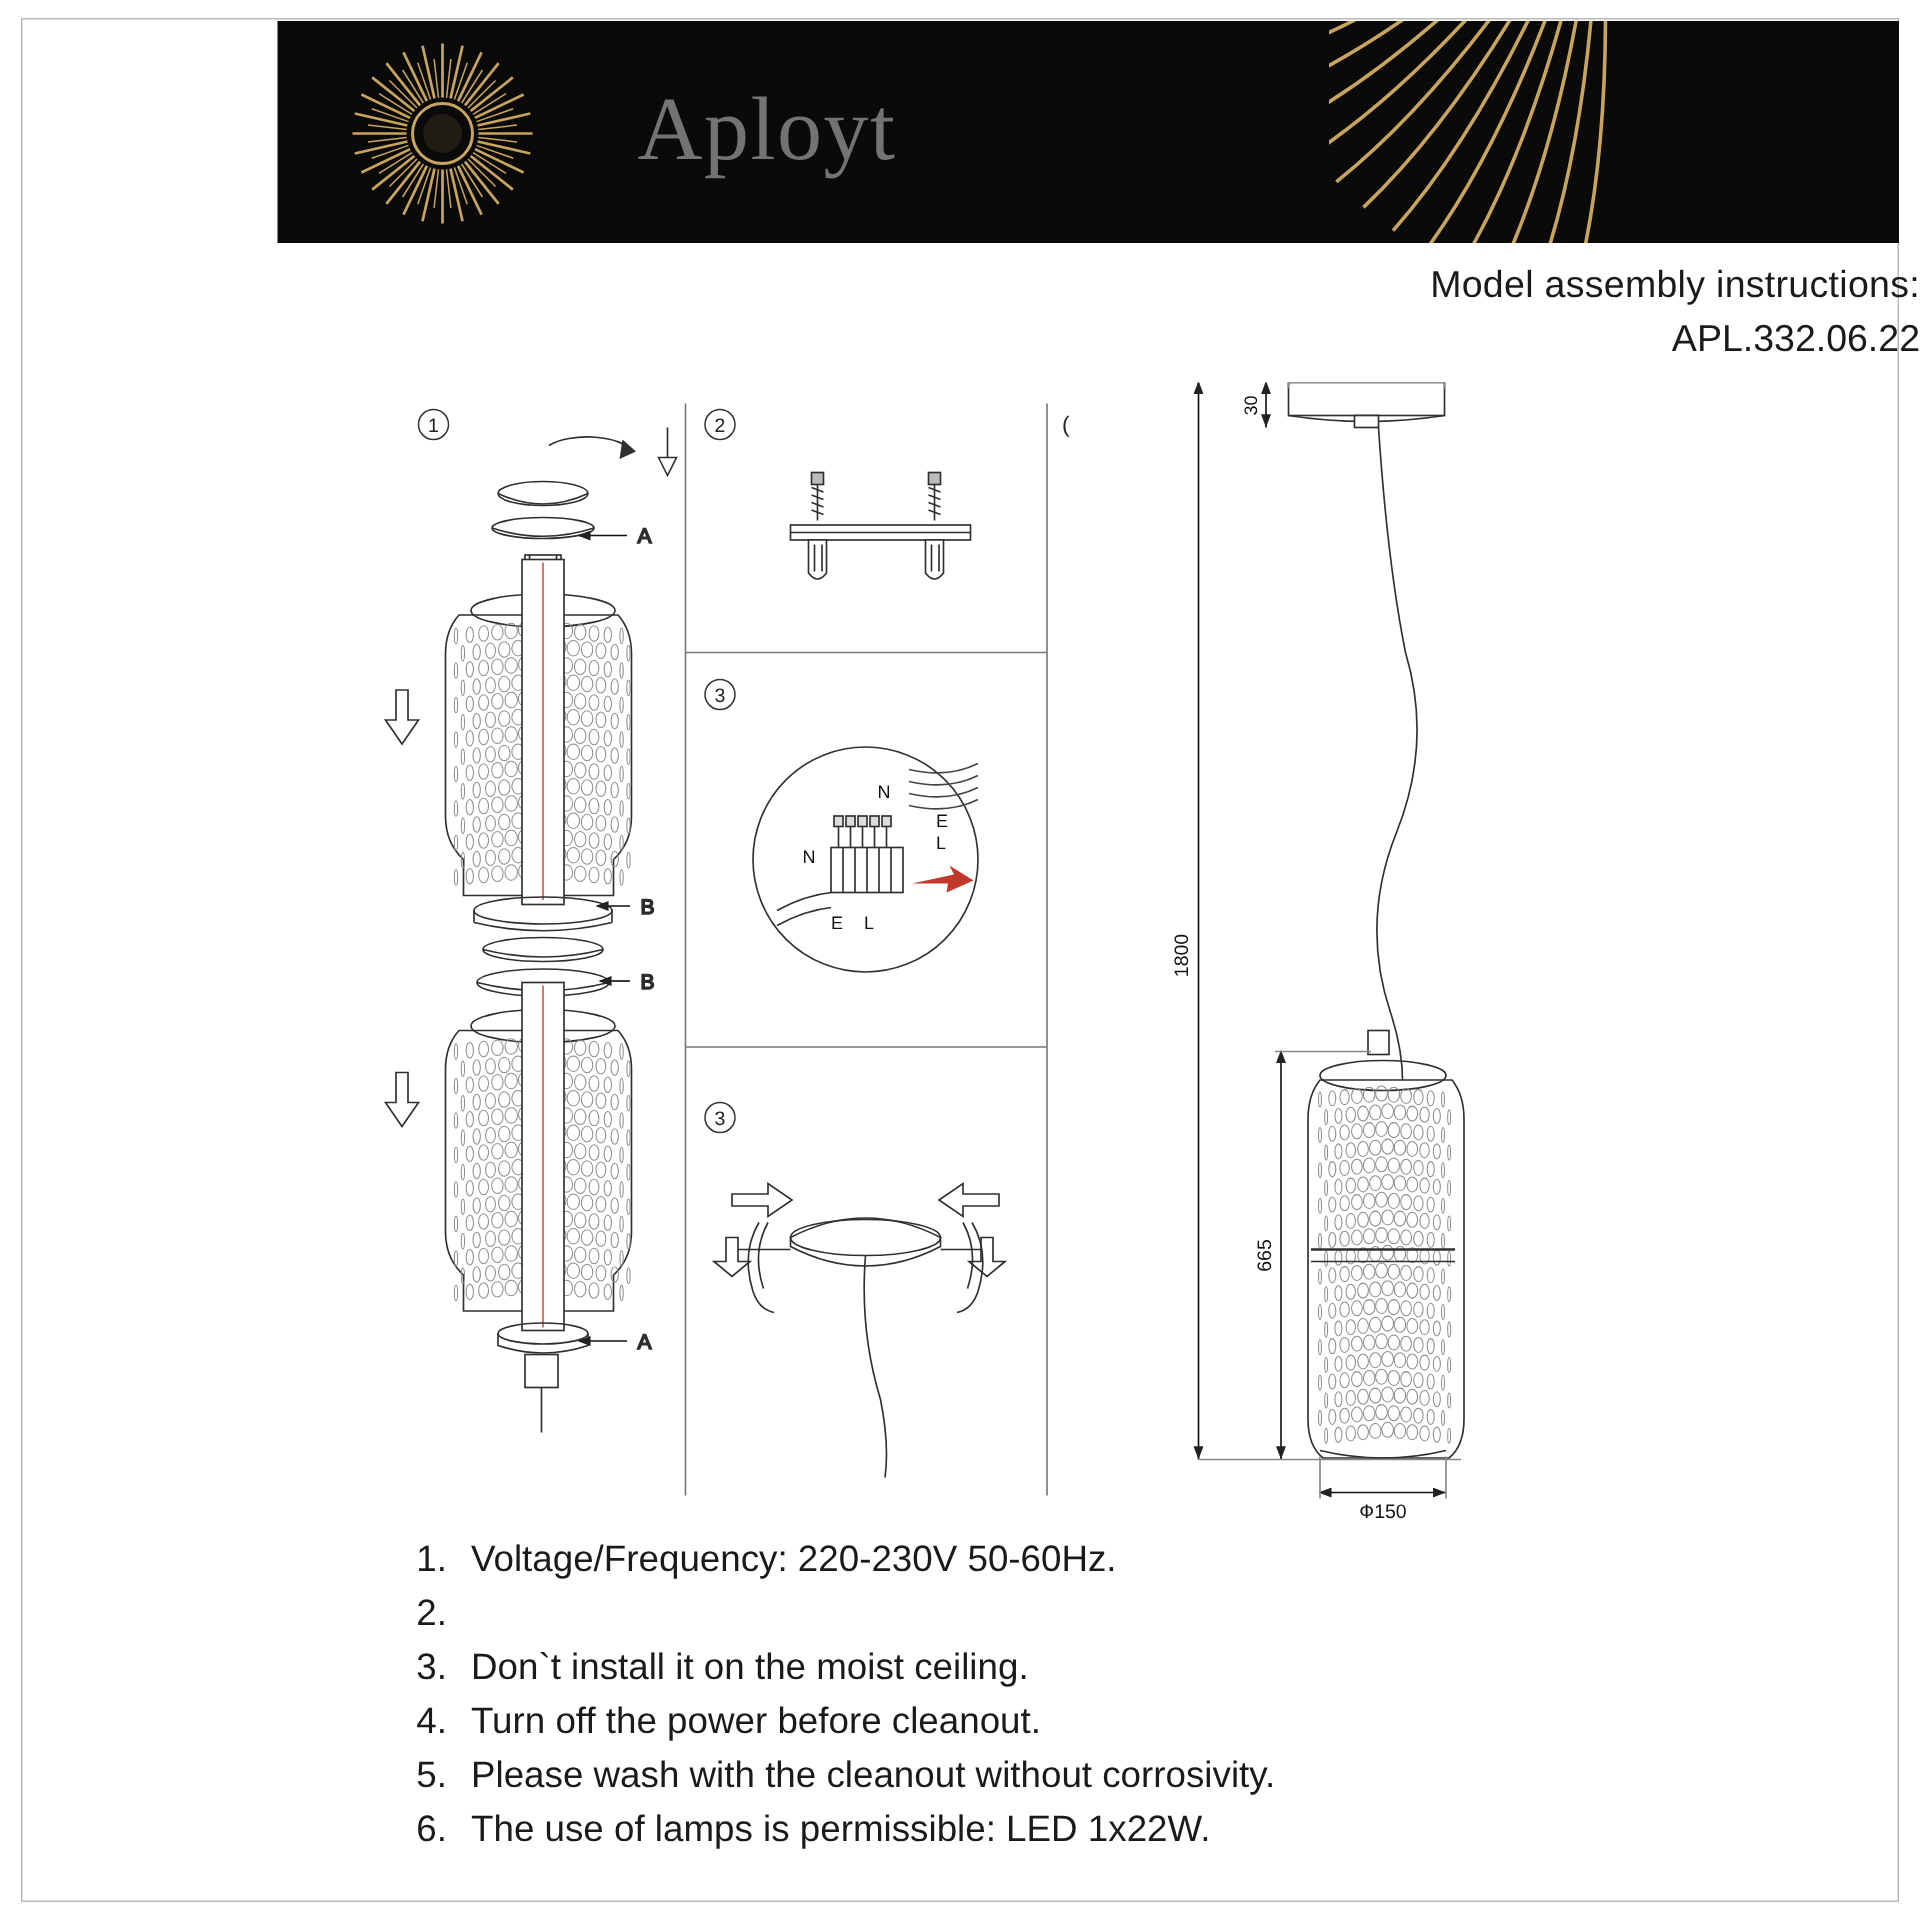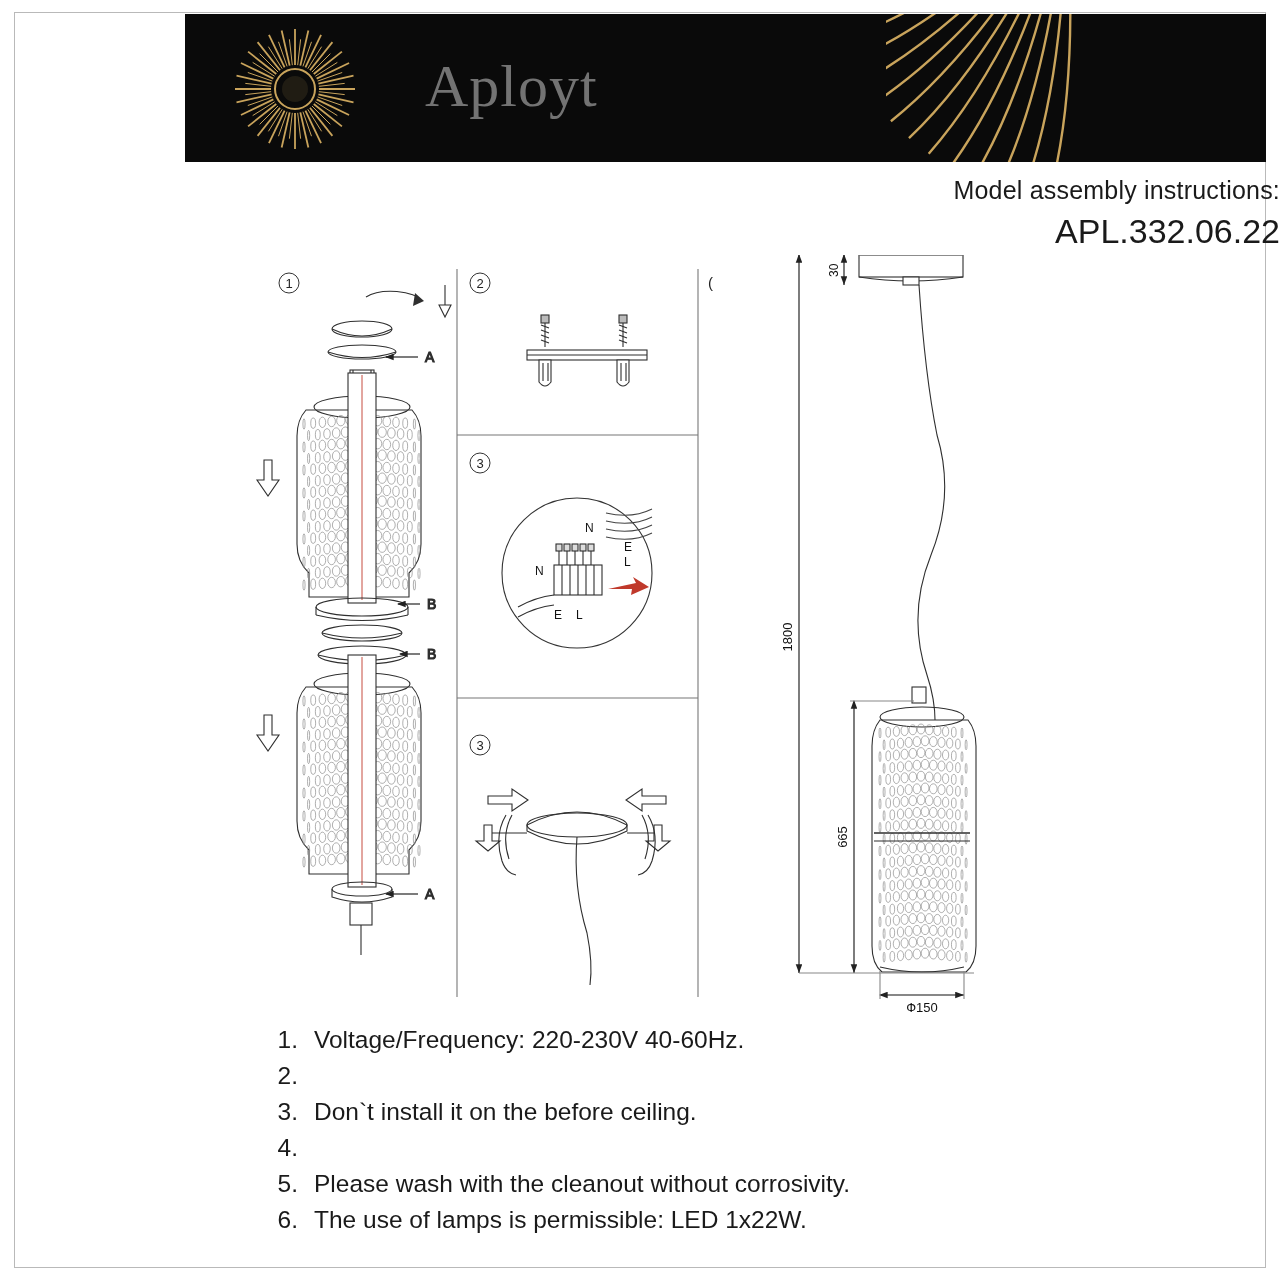--- a/index.html
+++ b/index.html
@@ -68,21 +68,21 @@
     top: 176px;
     width: 1280px;
     text-align: right;
   }
   .title-main {
     font-size: 25px;
     color: #1a1a1a;
     letter-spacing: 0.2px;
   }
   .title-model {
-    font-size: 34px;
+    font-size: 25px;
     color: #1a1a1a;
     margin-top: 7px;
   }
 
   
   .diagram {
     position: absolute;
     left: 14px;
     top: 255px;
     width: 1252px;
@@ -1062,31 +1062,32 @@
     <line x1="866" y1="716" x2="866" y2="744" stroke="#888"></line>
     <line x1="950" y1="716" x2="950" y2="744" stroke="#888"></line>
     <text x="908" y="757" text-anchor="middle" font-size="13" font-family="Liberation Sans, sans-serif" fill="#111" stroke="none">Ф150</text>
   </g>
 </svg>
 </div>
 
 <div class="notes">
   <div class="note-row">
     <span class="note-num">1.</span>
-    <span class="note-txt">Voltage/Frequency: 220-230V 40-60Hz.</span>
+    <span class="note-txt">Voltage/Frequency: 220-230V 50-60Hz.</span>
   </div>
   <div class="note-row">
     <span class="note-num">2.</span>
   </div>
   <div class="note-row">
     <span class="note-num">3.</span>
-    <span class="note-txt">Don`t install it on the before ceiling.</span>
+    <span class="note-txt">Don`t install it on the moist ceiling.</span>
   </div>
   <div class="note-row">
     <span class="note-num">4.</span>
+    <span class="note-txt">Turn off the power before cleanout.</span>
   </div>
   <div class="note-row">
     <span class="note-num">5.</span>
     <span class="note-txt">Please wash with the cleanout without corrosivity.</span>
   </div>
   <div class="note-row">
     <span class="note-num">6.</span>
     <span class="note-txt">The use of lamps is permissible: LED 1x22W.</span>
   </div>
 </div>

